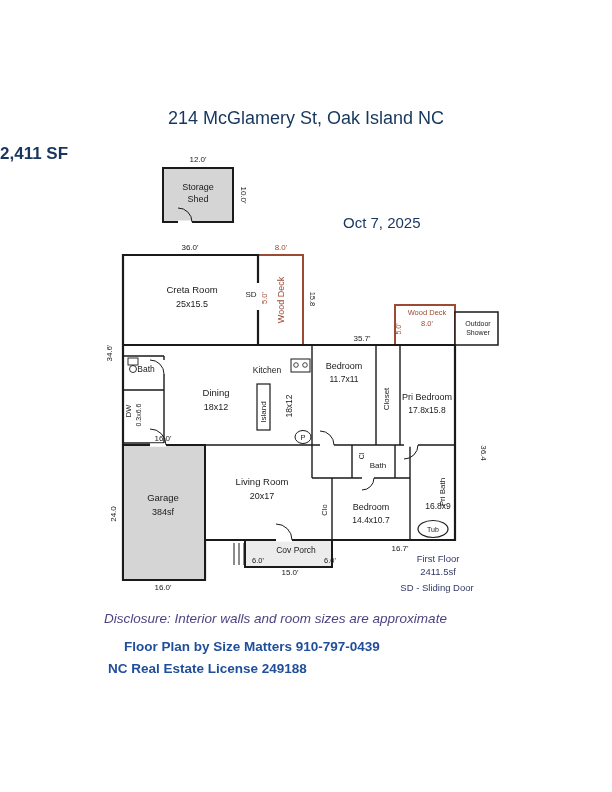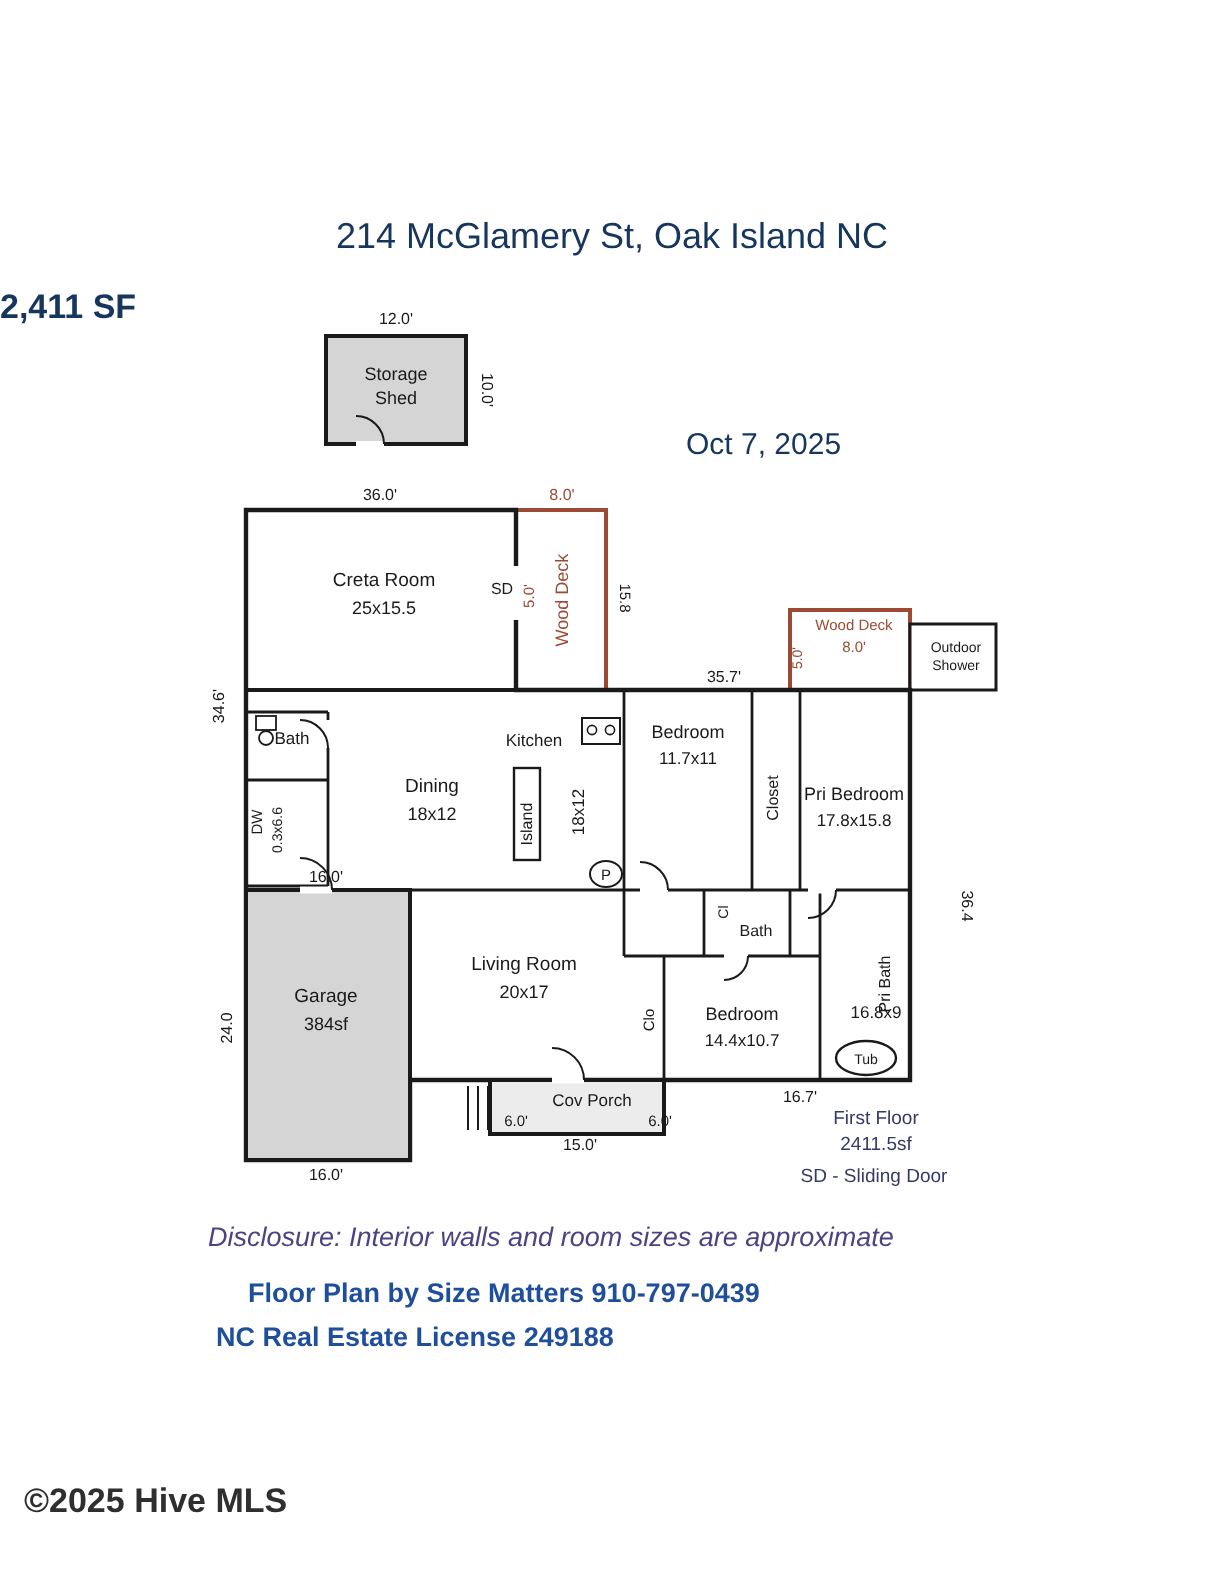--- a/index.html
+++ b/index.html
@@ -159,14 +159,13 @@
       </g>
   </svg>
 
   <div class="abs" id="title">214 McGlamery St, Oak Island NC</div>
   <div class="abs" id="sqft">2,411 SF</div>
   <div class="abs" id="date">Oct 7, 2025</div>
 
   <div class="abs" id="disclosure">Disclosure: Interior walls and room sizes are approximate</div>
   <div class="abs" id="credit">Floor Plan by Size Matters 910-797-0439</div>
   <div class="abs" id="license">NC Real Estate License 249188</div>
-  <div class="abs" id="copyright">©2025 Hive MLS</div>
 </div>
 
 </body></html>

